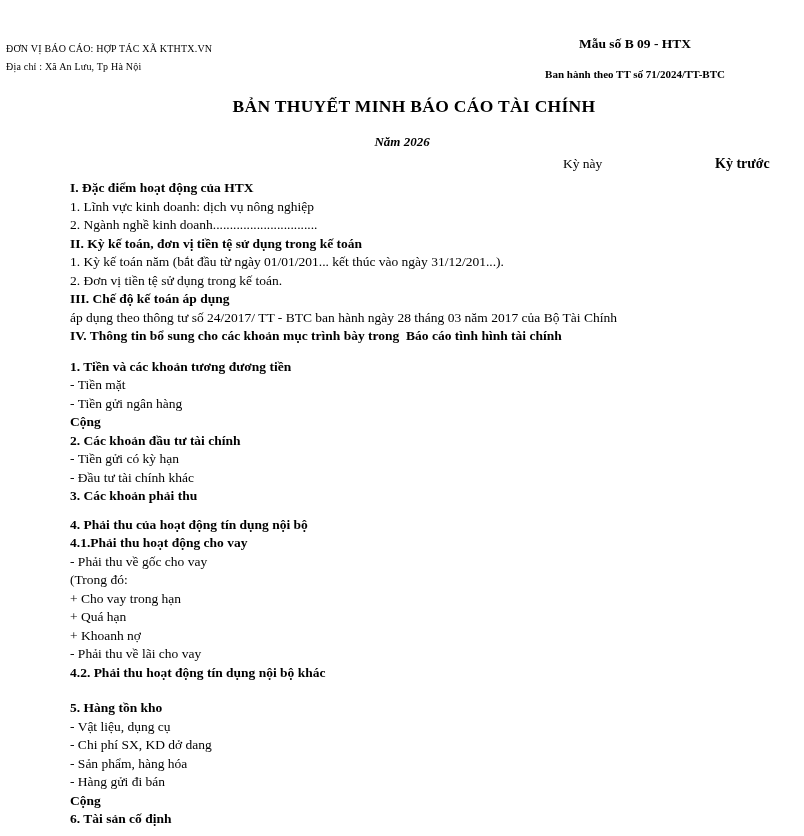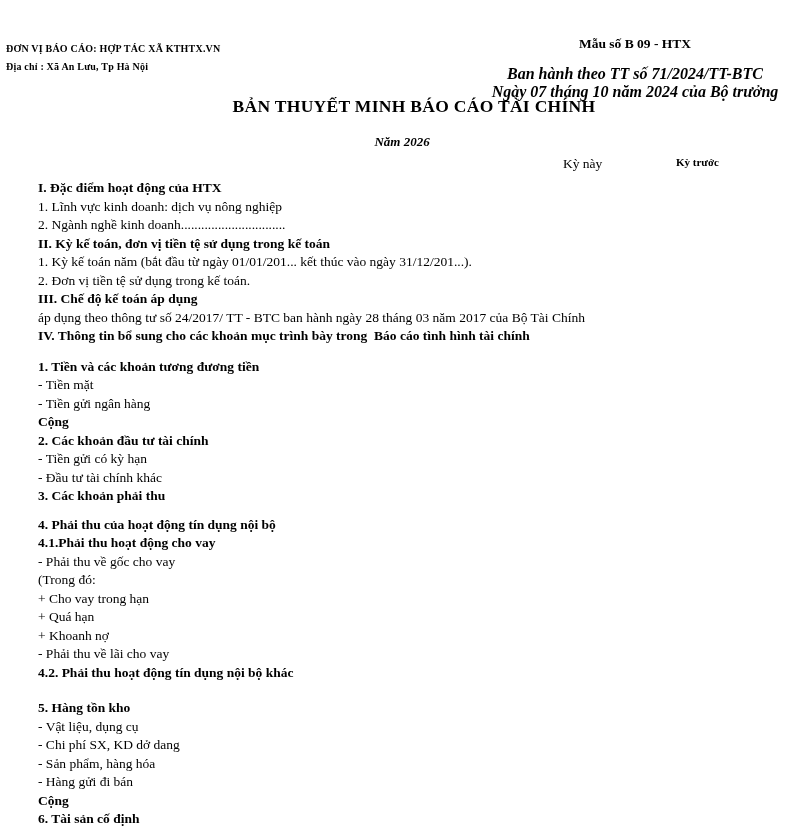--- a/index.html
+++ b/index.html
@@ -15,42 +15,41 @@
     color: #000000;
     font-family: "Liberation Serif", serif;
     overflow: hidden;
   }
   
   .hdr-left {
     position: absolute;
     left: 6px;
     top: 40px;
     font-size: 10px;
-    font-weight: bold;
+    font-weight: normal;
     line-height: 18px;
     letter-spacing: 0.2px;
   }
   
   .hdr-right {
     position: absolute;
     right: 14px;
     top: 8px;
     width: 310px;
     text-align: center;
   }
   .form-no {
     font-size: 13.5px;
     font-weight: bold;
     margin-bottom: 13px;
     margin-top: 28px;
   }
   .hdr-right .italic-line {
-    font-size: 16px;
+    font-size: 11px;
     font-weight: bold;
-    font-style: italic;
     line-height: 18px;
   }
   .doc-title {
     position: absolute;
     left: 0;
     top: 96px;
     width: 100%;
     text-align: center;
     font-size: 17.5px;
     font-weight: bold;
@@ -69,51 +68,50 @@
   }
   .col-head-current {
     position: absolute;
     left: 563px;
     top: 156px;
     font-size: 13.5px;
     font-weight: normal;
   }
   .col-head-previous {
     position: absolute;
-    left: 676px;
+    left: 715px;
     top: 156px;
-    font-size: 11px;
+    font-size: 14px;
     font-weight: bold;
   }
   .doc-body {
     position: absolute;
     left: 38px;
     top: 179px;
     right: 16px;
     font-size: 13.5px;
     line-height: 18.5px;
     white-space: pre-wrap;
   }
-  .line { min-height: 18.5px; }
+  .line { min-height: 18.5px; margin-left: 32px; }
   .line.bold { font-weight: bold; }
 </style>
 </head>
 <body>
 
 <div class="page">
 
   <div class="hdr-left">
     <div>ĐƠN VỊ BÁO CÁO: HỢP TÁC XÃ KTHTX.VN</div>
     <div>Địa chỉ : Xã An Lưu, Tp Hà Nội</div>
   </div>
 
   <div class="hdr-right">
     <div class="form-no">Mẫu số B 09 - HTX</div>
     <div class="italic-line">Ban hành theo TT số 71/2024/TT-BTC</div>
-    <div class="italic-line">Ngày 07 tháng 10 năm 2024 của Bộ trưởng</div>
   </div>
 
   <div class="doc-title">BẢN THUYẾT MINH BÁO CÁO TÀI CHÍNH</div>
   <div class="doc-subtitle">Năm 2026</div>
 
   <div class="col-head-current">Kỳ này</div>
   <div class="col-head-previous">Kỳ trước</div>
 
   <div class="doc-body"><div class="line bold">I. Đặc điểm hoạt động của HTX</div><div class="line">1. Lĩnh vực kinh doanh: dịch vụ nông nghiệp</div><div class="line">2. Ngành nghề kinh doanh...............................</div><div class="line bold">II. Kỳ kế toán, đơn vị tiền tệ sử dụng trong kế toán</div><div class="line">1. Kỳ kế toán năm (bắt đầu từ ngày 01/01/201... kết thúc vào ngày 31/12/201...).</div><div class="line">2. Đơn vị tiền tệ sử dụng trong kế toán.</div><div class="line bold">III. Chế độ kế toán áp dụng</div><div class="line">áp dụng theo thông tư số 24/2017/ TT - BTC ban hành ngày 28 tháng 03 năm 2017 của Bộ Tài Chính</div><div class="line bold">IV. Thông tin bổ sung cho các khoản mục trình bày trong  Báo cáo tình hình tài chính</div><div class="line bold" style="margin-top: 12px;">1. Tiền và các khoản tương đương tiền</div><div class="line">- Tiền mặt</div><div class="line">- Tiền gửi ngân hàng</div><div class="line bold">Cộng</div><div class="line bold">2. Các khoản đầu tư tài chính</div><div class="line">- Tiền gửi có kỳ hạn</div><div class="line">- Đầu tư tài chính khác</div><div class="line bold">3. Các khoản phải thu</div><div class="line bold" style="margin-top: 10px;">4. Phải thu của hoạt động tín dụng nội bộ</div><div class="line bold">4.1.Phải thu hoạt động cho vay</div><div class="line">- Phải thu về gốc cho vay</div><div class="line">(Trong đó:</div><div class="line">+ Cho vay trong hạn</div><div class="line">+ Quá hạn</div><div class="line">+ Khoanh nợ</div><div class="line">- Phải thu về lãi cho vay</div><div class="line bold">4.2. Phải thu hoạt động tín dụng nội bộ khác</div><div class="line bold" style="margin-top: 17px;">5. Hàng tồn kho</div><div class="line">- Vật liệu, dụng cụ</div><div class="line">- Chi phí SX, KD dở dang</div><div class="line">- Sản phẩm, hàng hóa</div><div class="line">- Hàng gửi đi bán</div><div class="line bold">Cộng</div><div class="line bold">6. Tài sản cố định</div></div>
 

